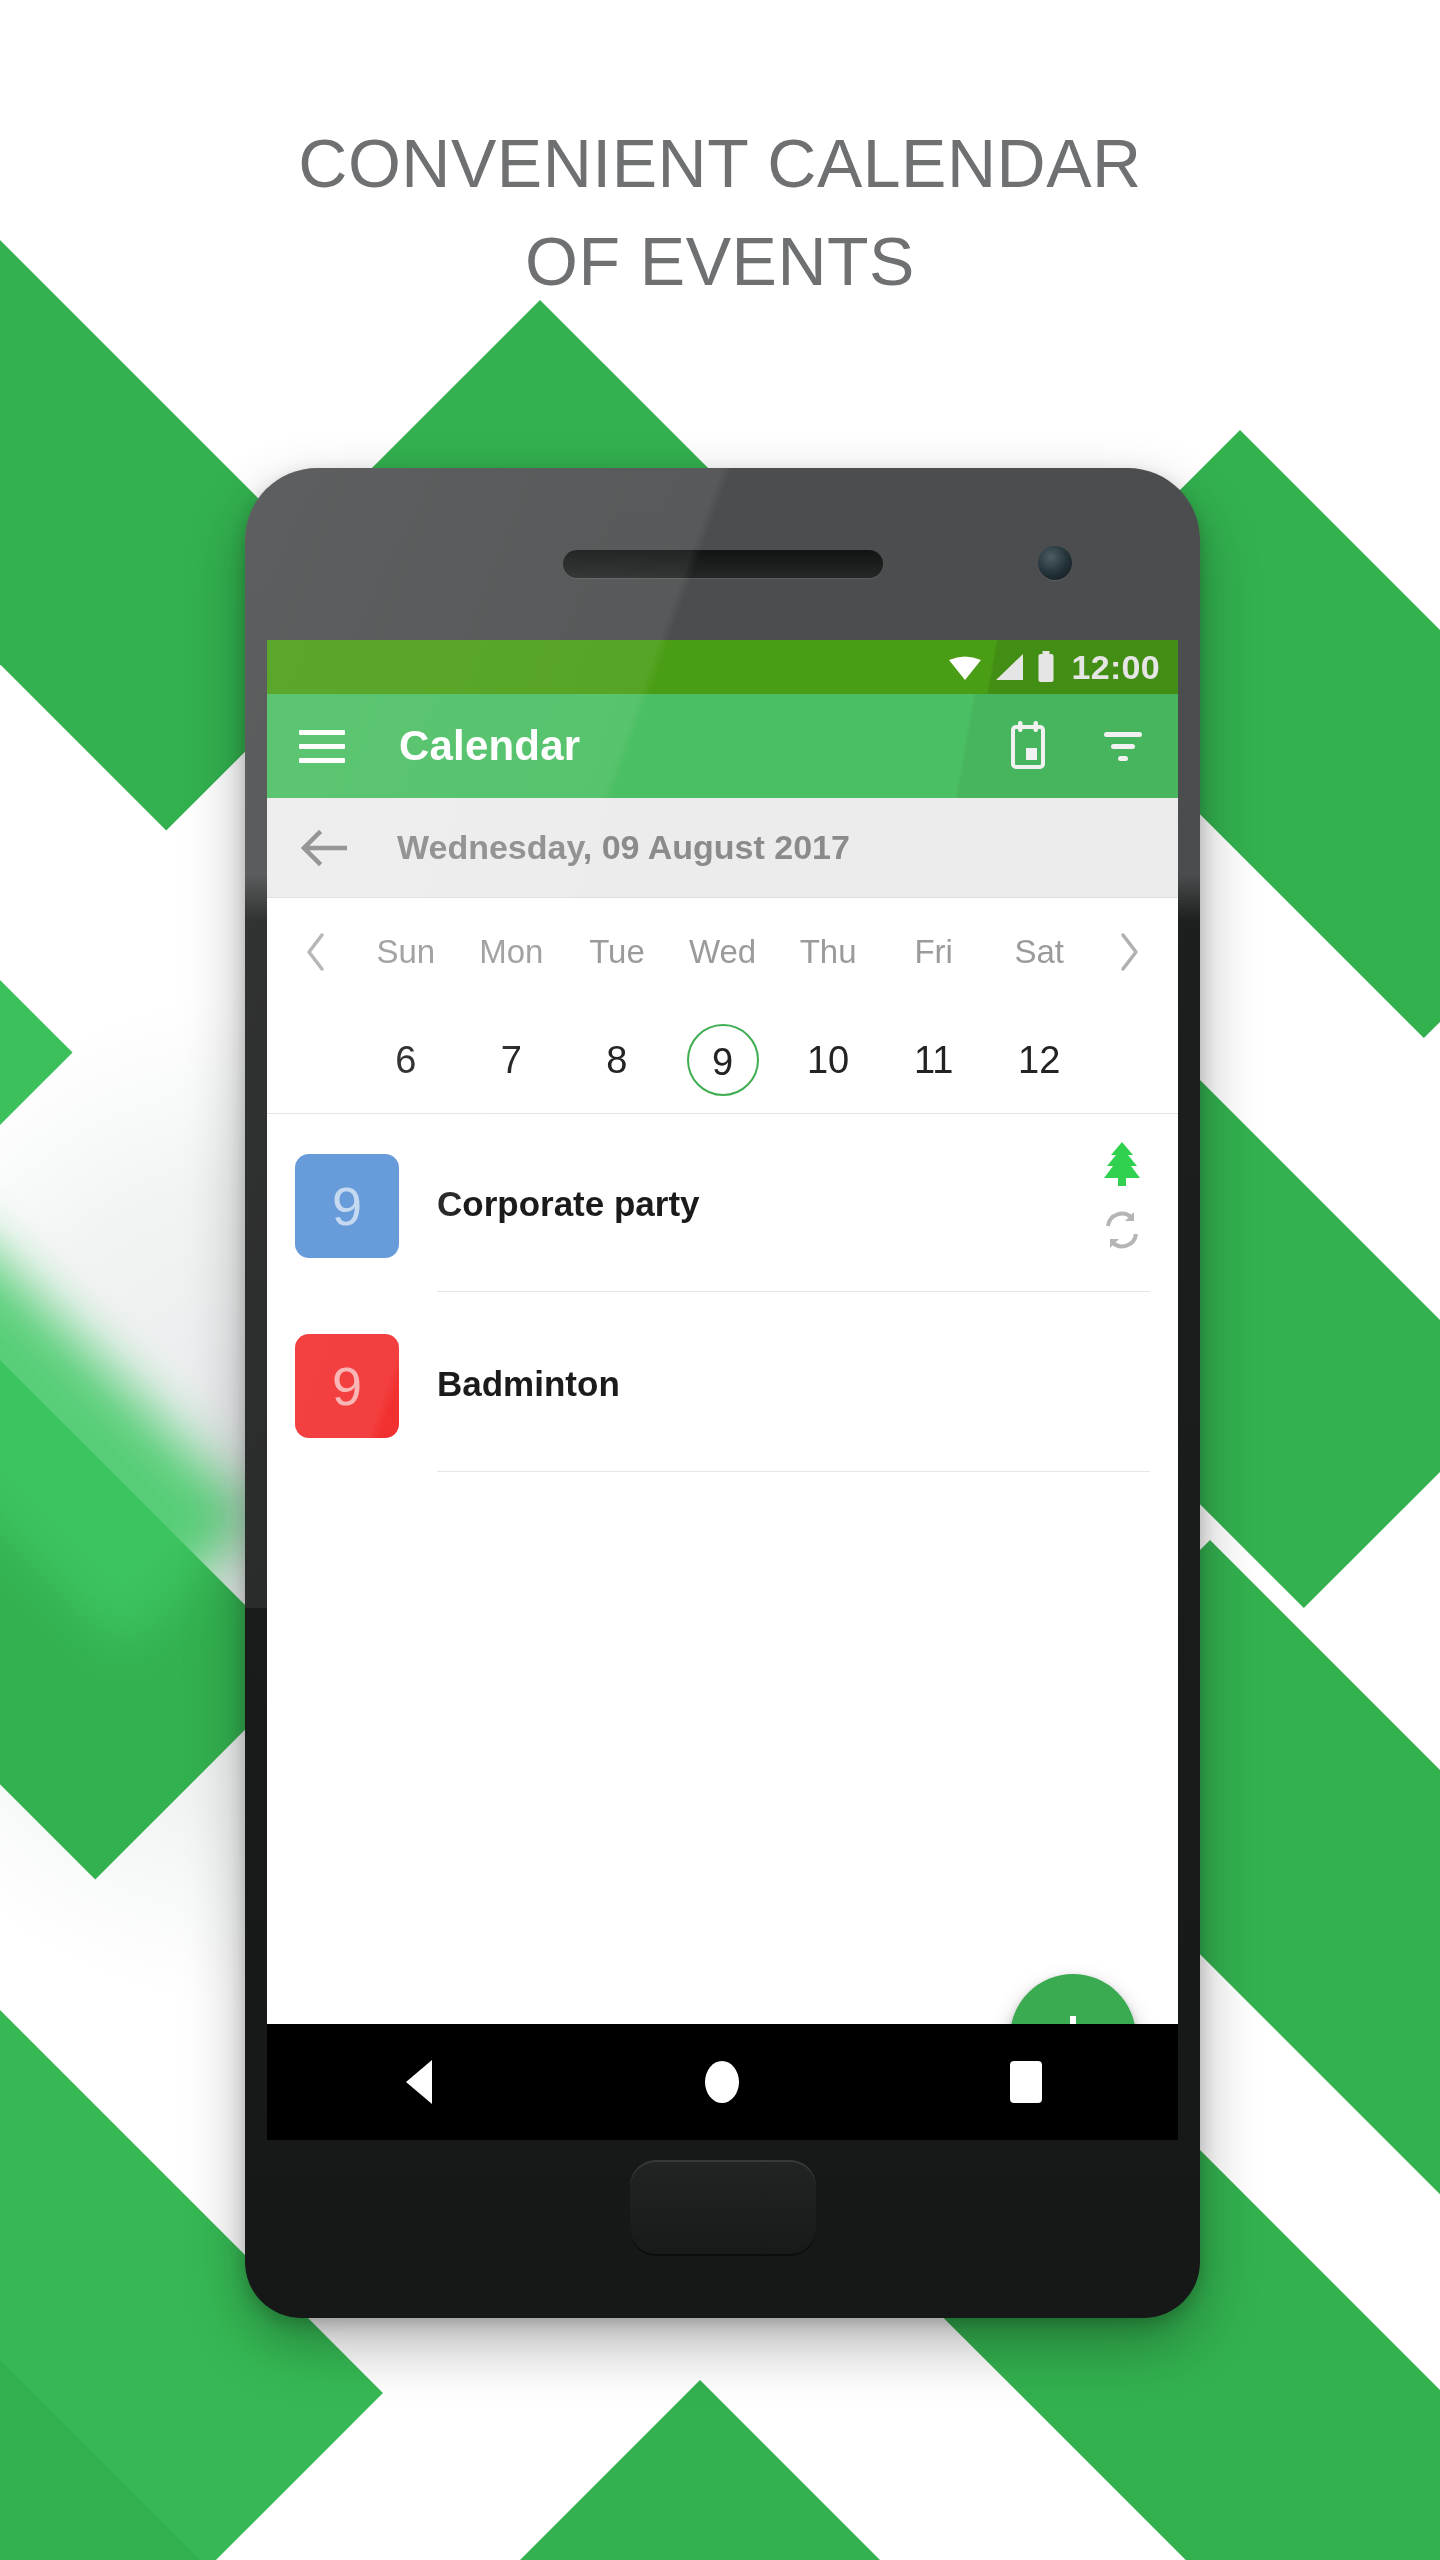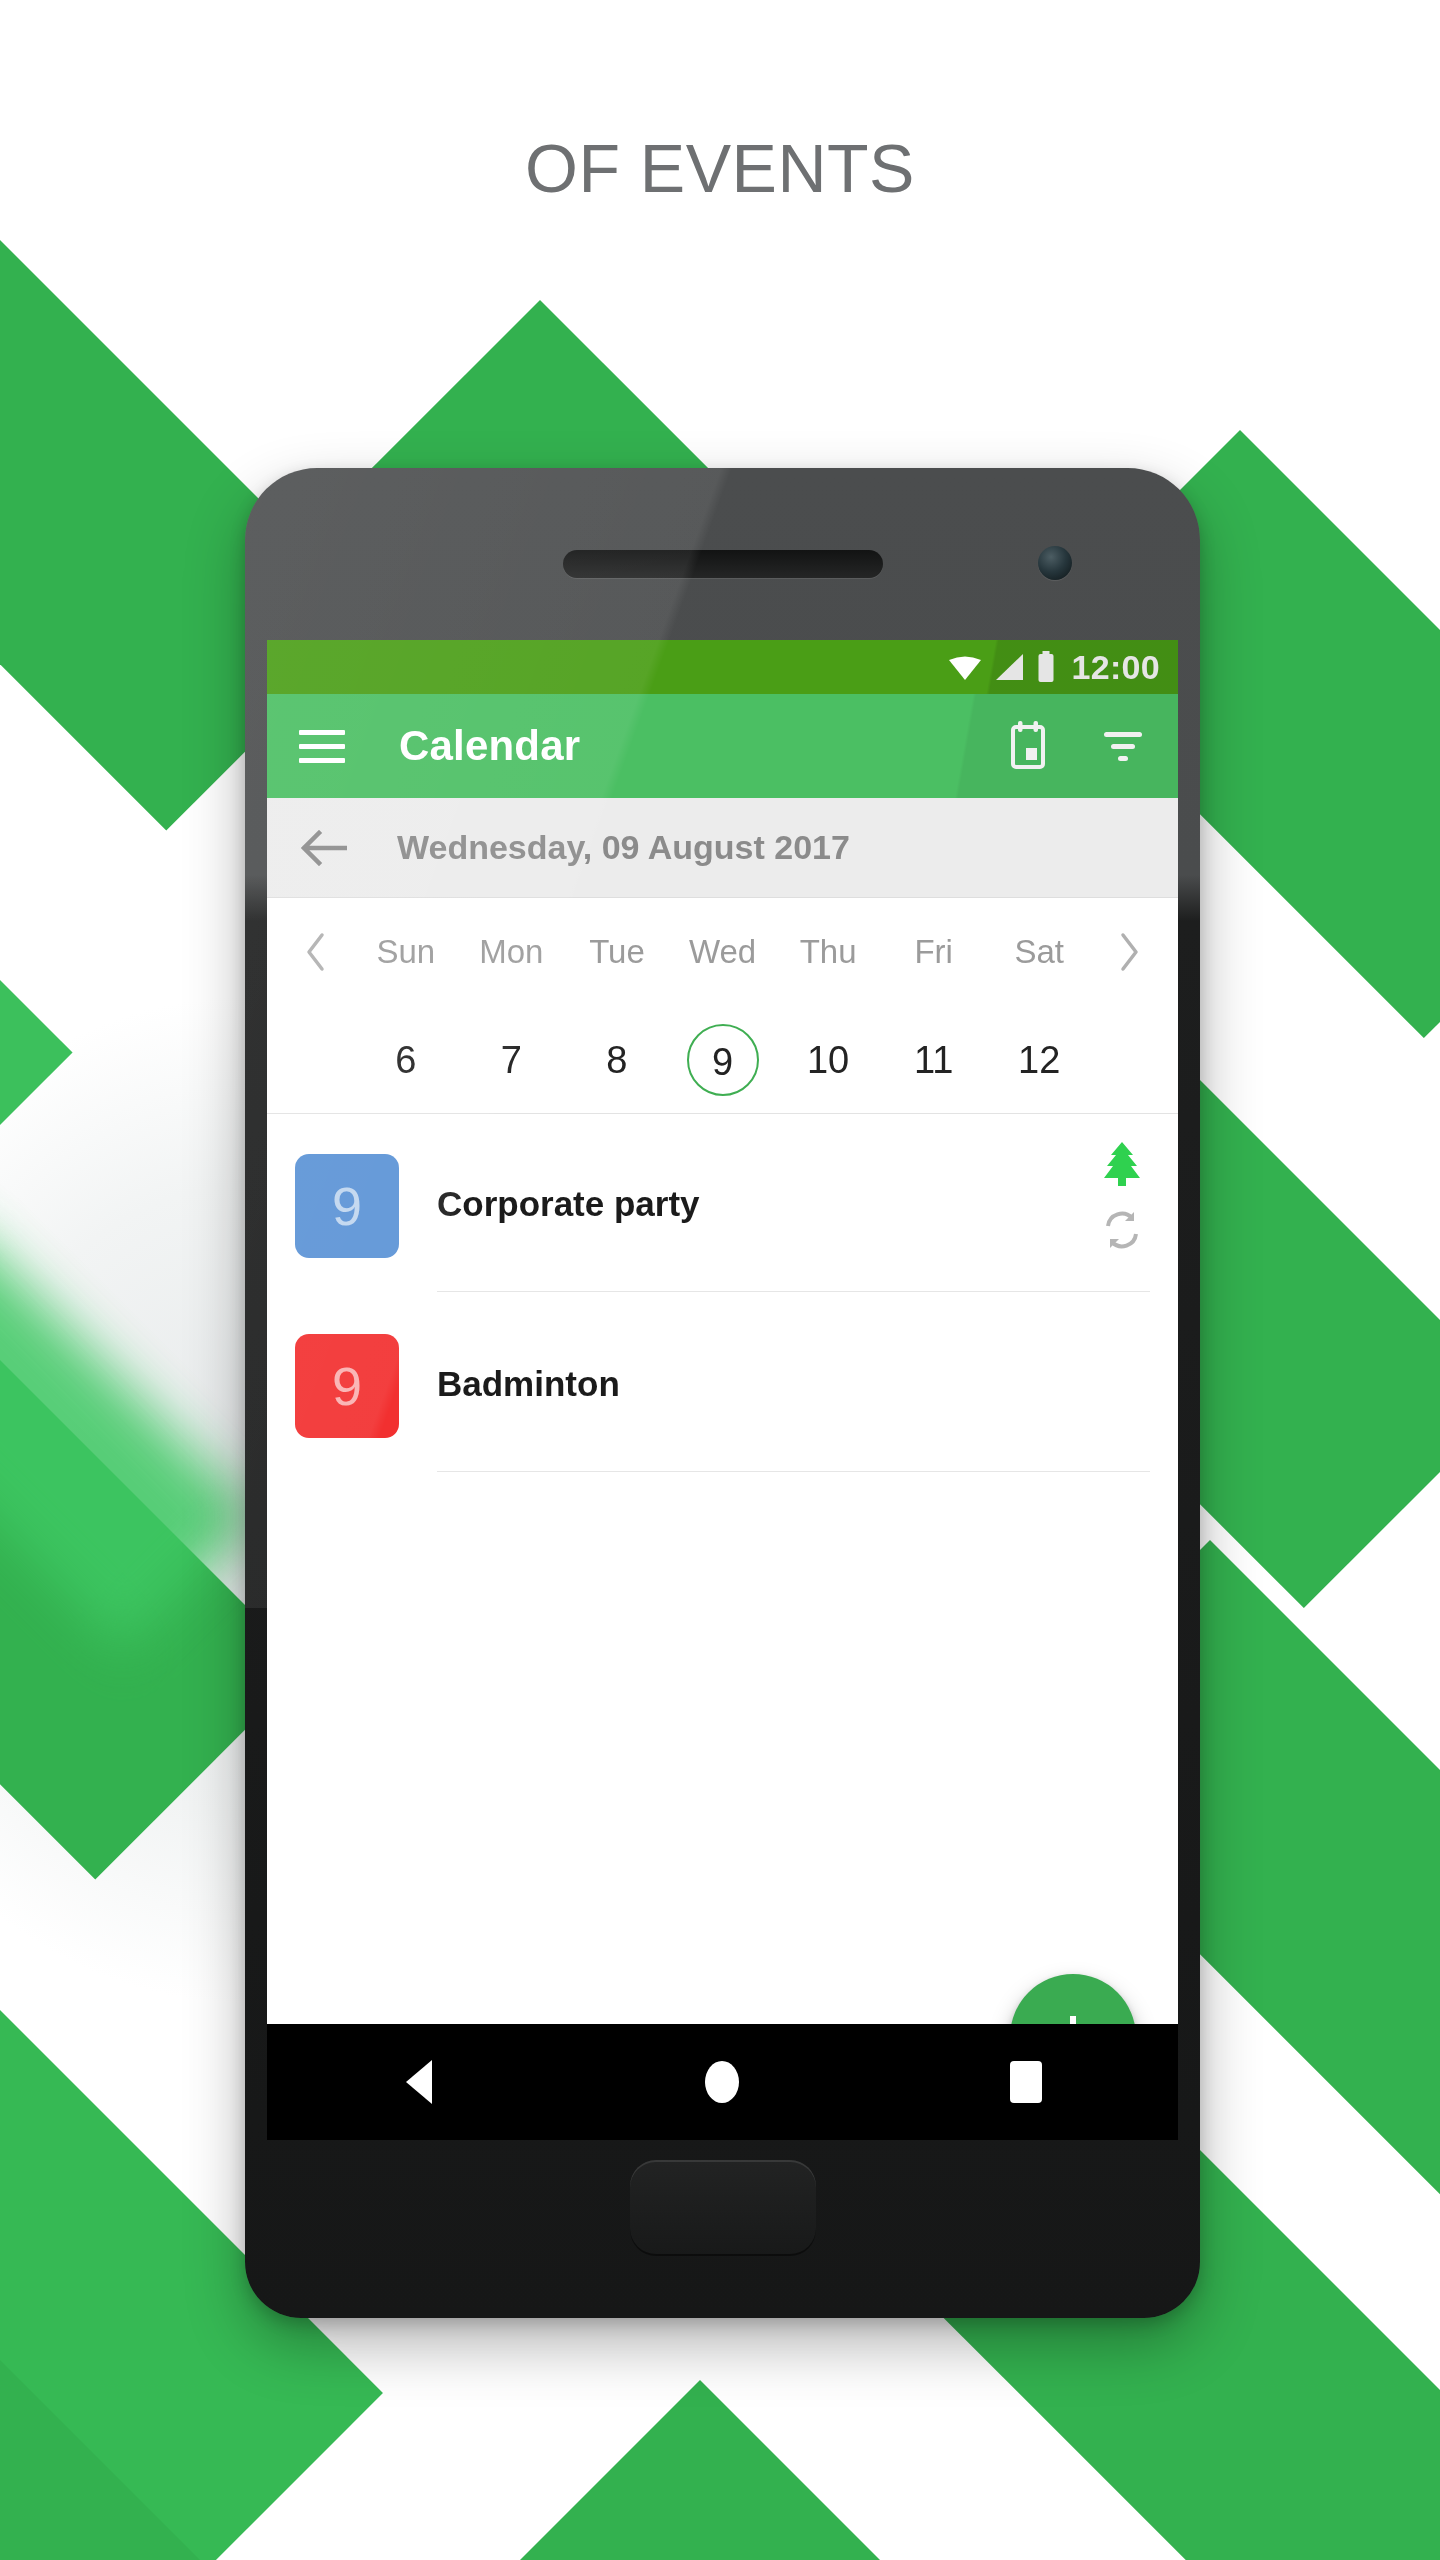--- a/index.html
+++ b/index.html
@@ -54,21 +54,21 @@
     left: 0;
     width: 1440px;
     text-align: center;
     color: #6e7072;
     font-size: 68px;
     line-height: 1.03;
     letter-spacing: 0.5px;
     font-weight: 400;
     z-index: 5;
   }
-  #headline .l2 { display: block; margin-top: 5px; }
+  #headline .l2 { display: block; margin-top: 28px; }
 
   
   #phone {
     position: absolute;
     left: 245px;
     top: 468px;
     width: 955px;
     height: 1850px;
     border-radius: 72px 72px 56px 56px;
     background: linear-gradient(180deg, #4b4d4e 0%, #4a4c4d 22%, #1d1e1e 24.5%, #161717 100%);
@@ -363,20 +363,21 @@
 
     <div class="band" style="left:1240px; top:430px;  width:560px; height:300px;"></div>
     <div class="band" style="left:1120px; top:1000px; width:560px; height:300px;"></div>
     <div class="band" style="left:1210px; top:1540px; width:700px; height:300px;"></div>
     <div class="band" style="left:1150px; top:2100px; width:700px; height:300px;"></div>
 
     <div class="band" style="left:700px; top:2380px; width:360px; height:300px;"></div>
   </div>
 
   <div id="headline">
+    <span>CONVENIENT CALENDAR</span>
     <span class="l2">OF EVENTS</span>
   </div>
 
   <div id="phone">
 
     <div id="speaker"></div>
     <div id="front-camera"></div>
 
     <div id="screen">
 

